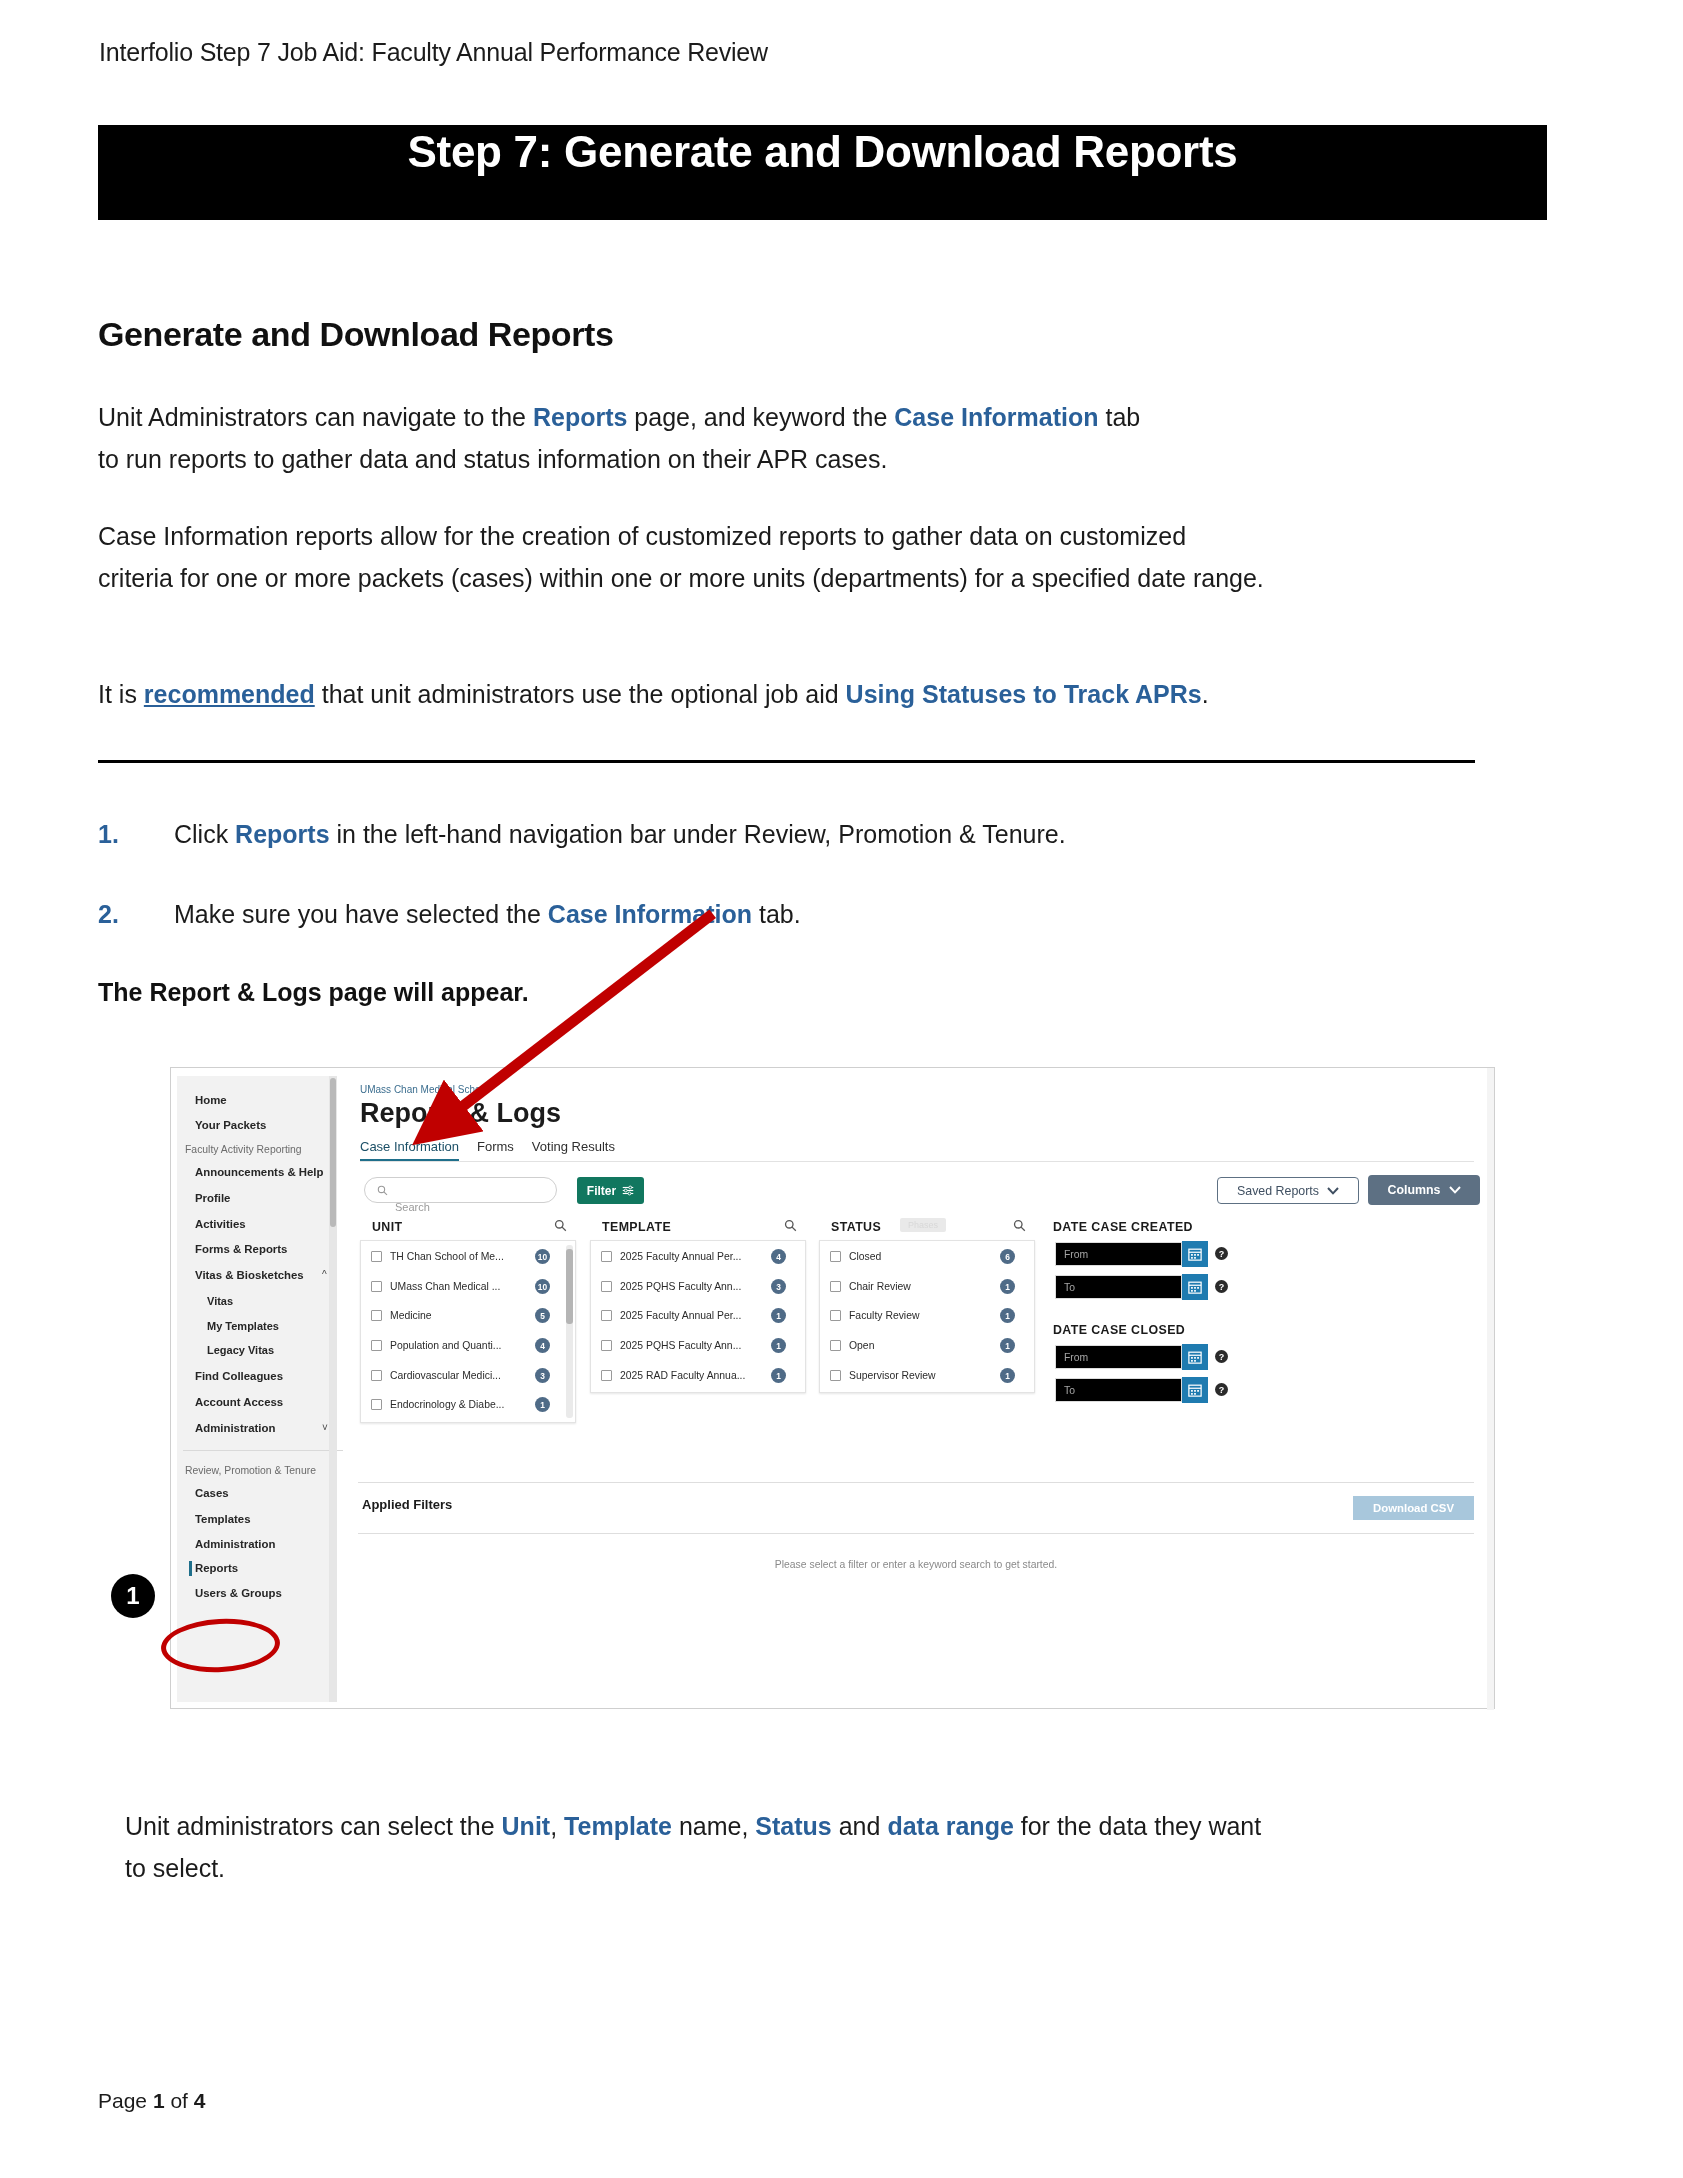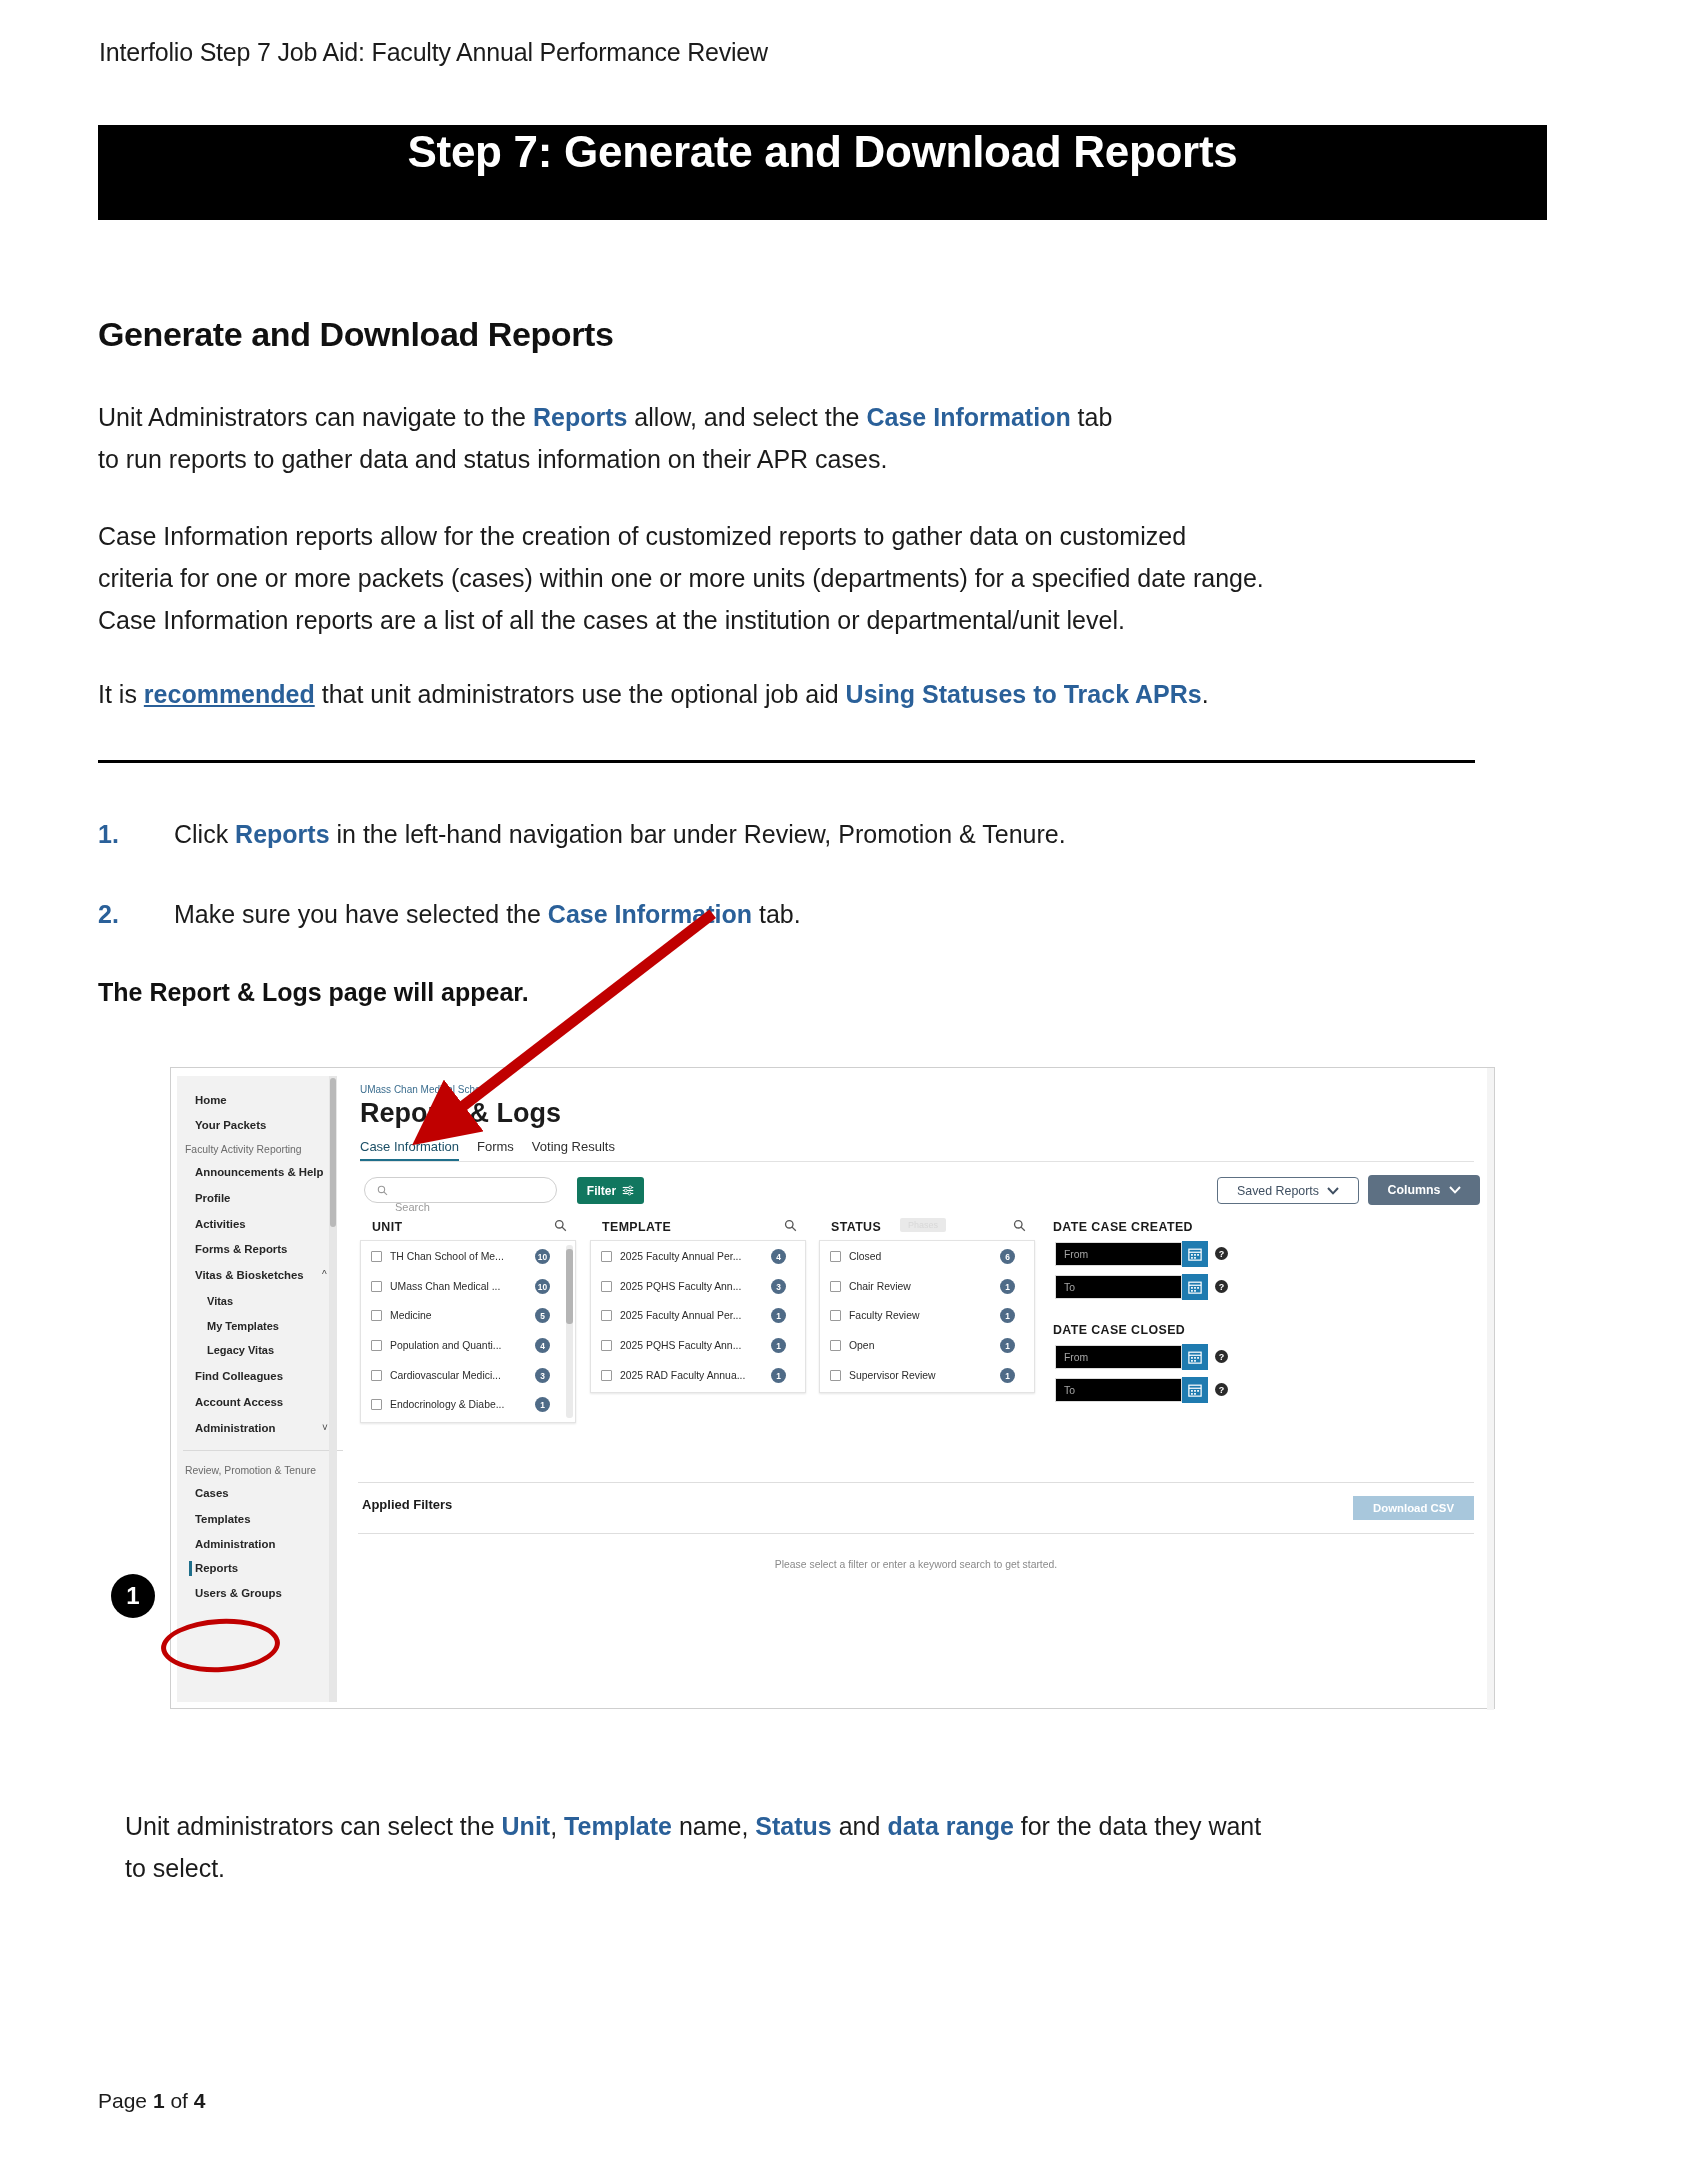--- a/index.html
+++ b/index.html
@@ -222,28 +222,27 @@
 
   <div class="doc-header">Interfolio Step 7 Job Aid:  Faculty Annual Performance Review</div>
 
   <div class="banner">
     <span class="banner-text">Step 7: Generate and Download Reports</span>
   </div>
 
   <div class="section-heading">Generate and Download Reports</div>
 
   <div class="para p1">
-    <span>Unit Administrators can navigate to the </span><span class="blue">Reports</span><span> allow, and select the </span><span class="blue">Case Information</span><span> tab</span><br>
+    <span>Unit Administrators can navigate to the </span><span class="blue">Reports</span><span> page, and keyword the </span><span class="blue">Case Information</span><span> tab</span><br>
     <span>to run reports to gather data and status information on their APR cases.</span>
   </div>
 
   <div class="para p2">
     <span>Case Information reports allow for the creation of customized reports to gather data on customized</span><br>
     <span>criteria for one or more packets (cases) within one or more units (departments) for a specified date range.</span><br>
-    <span>Case Information reports are a list of all the cases at the institution or departmental/unit level.</span>
   </div>
 
   <div class="para p3">
     <span>It is </span><span class="blue-u">recommended</span><span> that unit administrators use the optional job aid </span><span class="blue">Using Statuses to Track APRs</span><span>.</span>
   </div>
 
   <div class="rule"></div>
 
   <div class="step-num s1num">1.</div>
   <div class="step s1txt">

